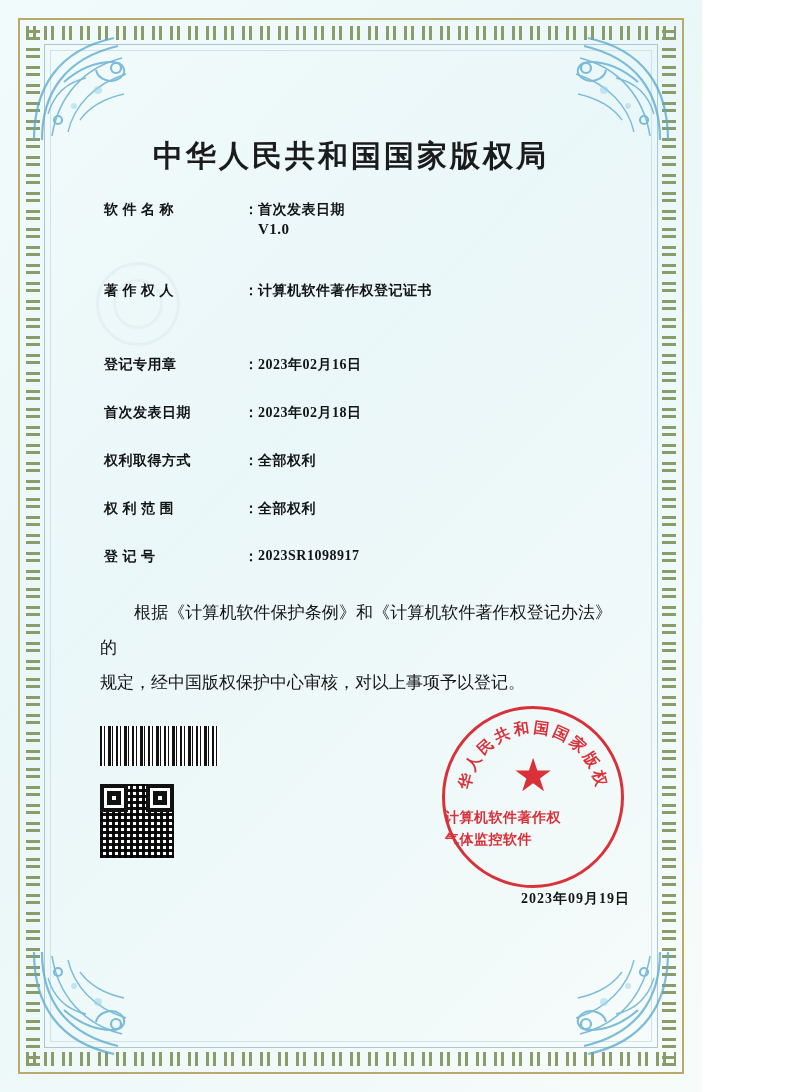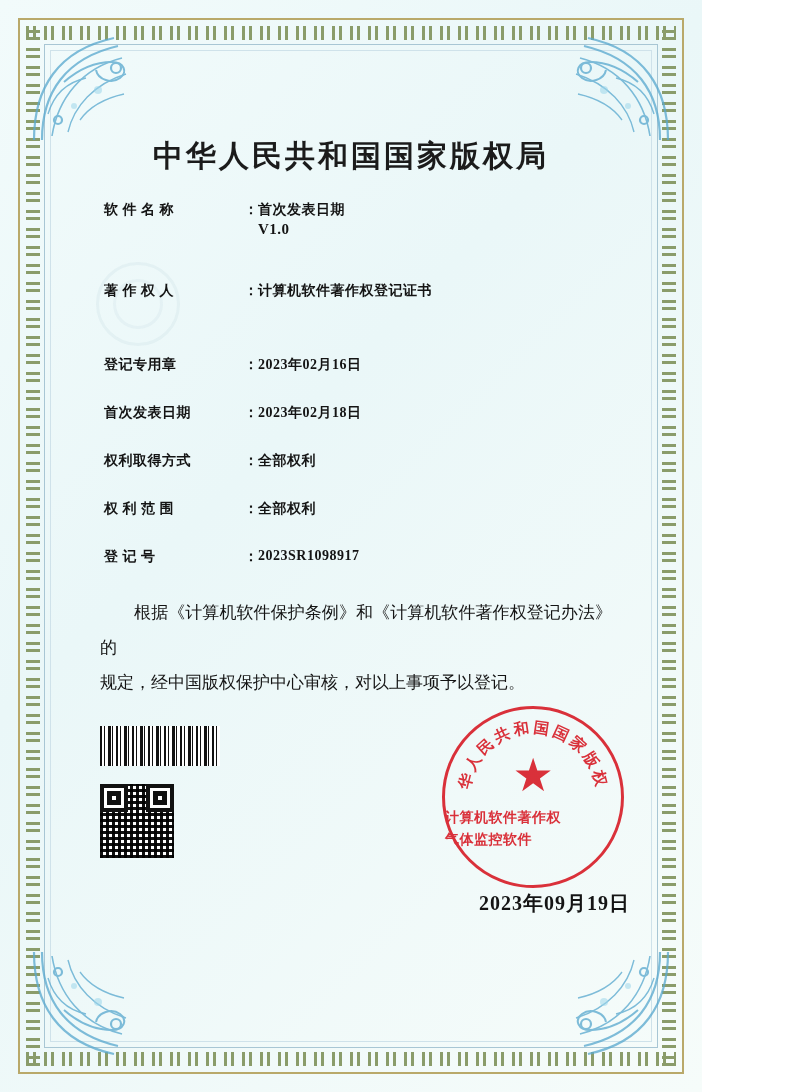--- a/index.html
+++ b/index.html
@@ -244,21 +244,21 @@
     font-weight: bold;
     letter-spacing: .5px;
   }
   .seal .seal-line1 { top: 100px; }
   .seal .seal-line2 { top: 122px; }
 
   .issue-date {
     position: absolute;
     right: 72px;
     top: 890px;
-    font-size: 20px;
+    font-size: 14px;
     font-weight: bold;
     color: #141414;
     letter-spacing: 1px;
   }
 
   
   .watermark {
     position: absolute;
     left: 96px;
     top: 262px;

